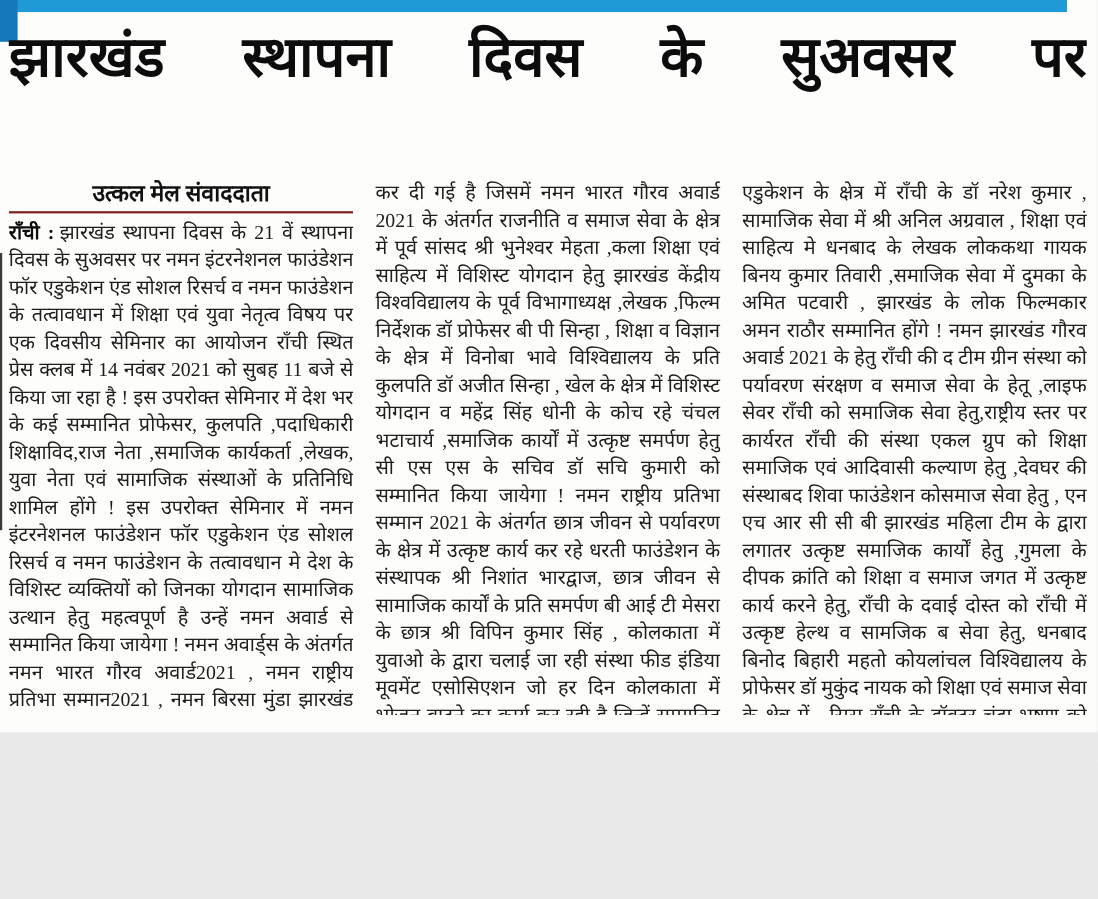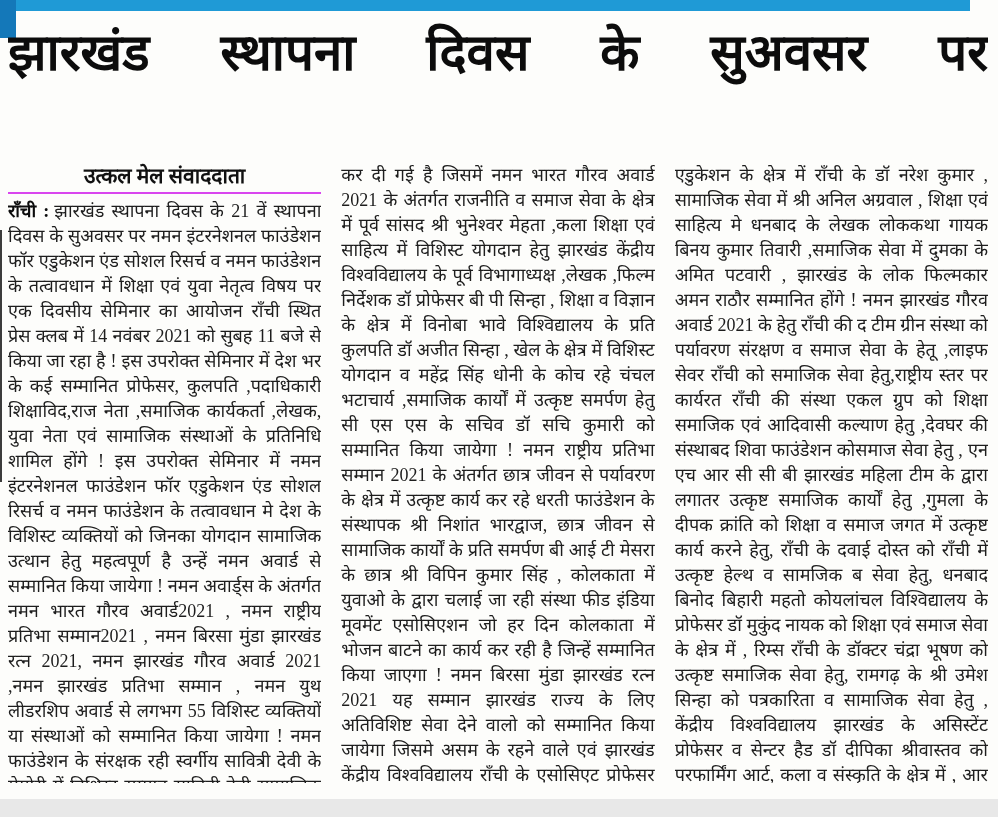--- a/index.html
+++ b/index.html
@@ -1,18 +1,18 @@
 <!DOCTYPE html>
 <html><head>
 <meta charset="utf-8">
 <style>
   html,body{margin:0;padding:0;background:#e8e8e8;}
   .page{
     position:relative;
-    width:998px;height:799px;
+    width:998px;height:666px;
     margin:0 auto;
     background:#fdfdfb;
     overflow:hidden;
     font-family:"Liberation Serif", serif;
   }
   .topbar{
     position:absolute;top:0;left:0;
     width:970px;height:11px;
     background:#1f9ad6;
   }
@@ -44,21 +44,21 @@
     display:flex;
     gap:20px;
   }
   .col{flex:1;overflow:hidden;}
   .byline{
     font-weight:bold;
     font-size:21px;
     line-height:26px;
     text-align:center;
     color:#111;
-    border-bottom:2px solid #d946ef;
+    border-bottom:2px solid #7f1d1d;
     padding-bottom:3px;
     margin-bottom:5px;
   }
   .coltext{
     margin:0;
     font-size:18px;
     line-height:25px;
     text-align:justify;
     color:#1d1d1d;
   }

